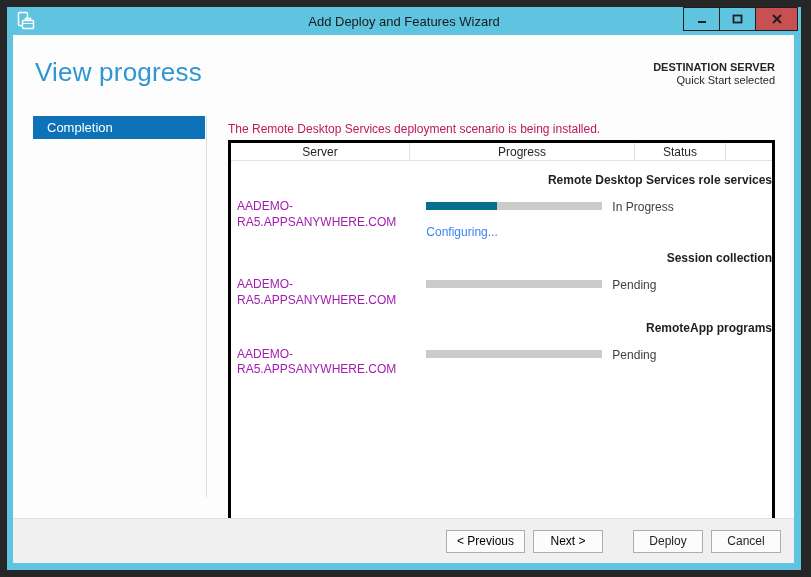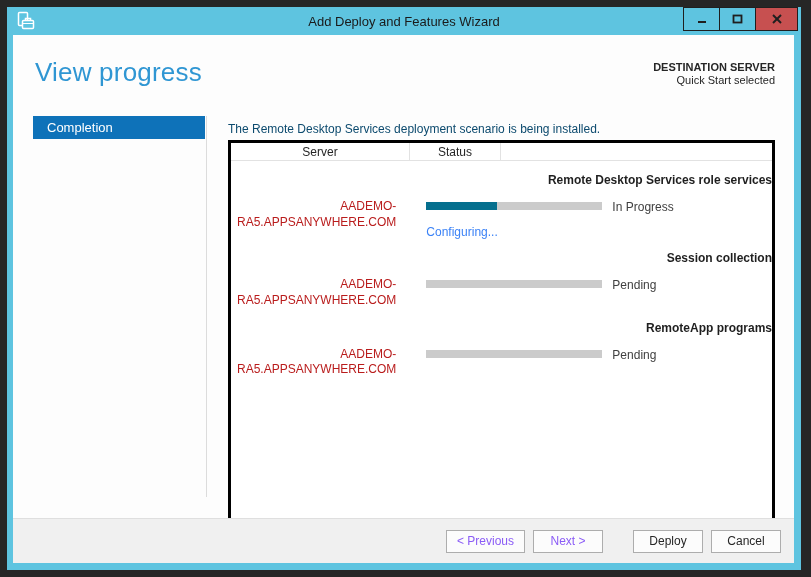--- a/index.html
+++ b/index.html
@@ -47,21 +47,21 @@
   .sidebar-item {
     position:absolute; left:20px; top:81px; width:172px; height:23px;
     background:#0E72B9; color:#FFFFFF; font-size:13px;
     line-height:23px; padding-left:14px; cursor:default;
   }
   .vdivider {
     position:absolute; left:193px; top:81px; width:1px; height:381px;
     background:#DCDCDC;
   }
 
-  .intro { position:absolute; left:215px; top:87px; font-size:12px; color:#0c4a6e; }
+  .intro { position:absolute; left:215px; top:87px; font-size:12px; color:#be185d; }
 
   
   .progress-table {
     position:absolute; left:215px; top:105px; width:547px; height:399px;
     border:3px solid #000000; background:#FFFFFF;
   }
   .thead {
     display:flex; height:18px; border-bottom:1px solid #E2E2E2;
     font-size:12px; color:#262626;
   }
@@ -71,42 +71,42 @@
   }
   .th-server { width:179px; } .th-progress { width:225px; } .th-status { width:91px; }
   .th-empty { flex:1; border-right:none; }
 
   .tsection-title {
     font-weight:bold; font-size:12px; color:#1F1F1F; margin:12px 0 0 6px;text-align:right;
   }
   .trow { display:flex; margin-top:12px; font-size:12px; align-items:flex-start; }
   .server-cell {
     flex:0 0 192px; padding-left:6px; padding-right:30px;
-    color:#b91c1c; line-height:1.32; word-wrap:break-word;text-align:right;
+    color:#a21caf; line-height:1.32; word-wrap:break-word;
   }
   .progress-cell { flex:0 0 176px; padding-top:3px; }
   .progress-track { height:8px; width:100%; background:#CBCBCB; }
   .progress-fill { height:100%; width:0; background:#056F8E; }
   .progress-note { margin-top:15px; color:#3b82f6; }
   .status-cell { margin-left:10px; color:#404040; padding-top:1px; }
 
   
   .footer {
     position:absolute; left:0; right:0; bottom:0; height:45px;
     background:#F0F0F0; border-top:1px solid #DFDFDF;
     display:flex; align-items:center; justify-content:flex-end;
     padding-right:13px;
   }
   .btn {
     min-width:70px; height:23px; margin-left:8px; padding:0 10px;
     font-size:12px; font-family:inherit; color:#262626;
     border:1px solid #ADADAD; background:#FCFCFC;
     display:flex; align-items:center; justify-content:center; cursor:default;
   }
-  .btn.disabled { color:#8b5cf6; }
+  .btn.disabled { color:#000000; }
   .btn-gap { margin-left:30px; }
 </style>
 </head>
 <body>
 
 <div class="window">
 
   <div class="titlebar">
     <span class="titlebar-icon">
       <svg width="22" height="22" viewBox="0 0 22 22">
@@ -147,20 +147,21 @@
     </div>
 
     <div class="sidebar-item">Completion</div>
     <div class="vdivider"></div>
 
     <div class="intro">The Remote Desktop Services deployment scenario is being installed.</div>
 
     <div class="progress-table">
       <div class="thead">
         <div class="th th-server">Server</div>
+        <div class="th th-progress">Progress</div>
         <div class="th th-status">Status</div>
         <div class="th th-empty"></div>
       </div>
 
       <div class="tsection">
         <div class="tsection-title">Remote Desktop Services role services</div>
         <div class="trow">
           <div class="server-cell">AADEMO-RA5.APPSANYWHERE.COM</div>
           <div class="progress-cell">
             <div class="progress-track">

